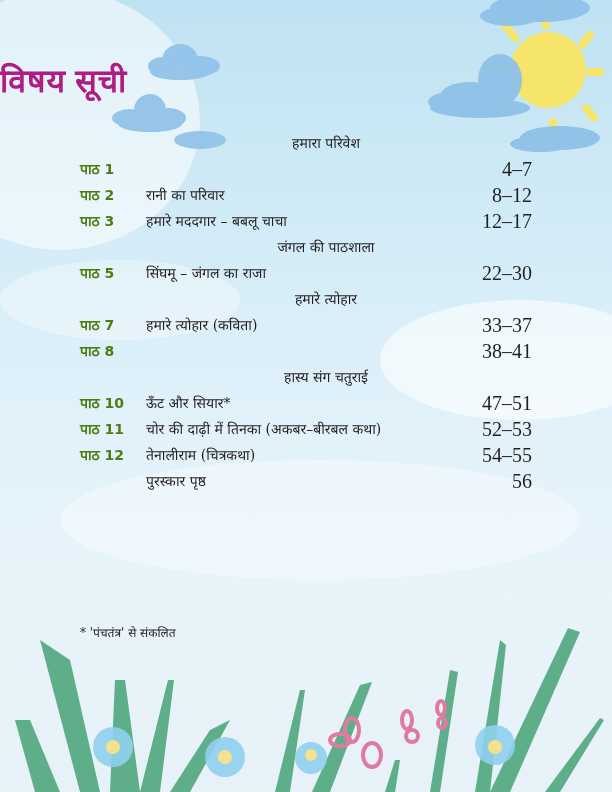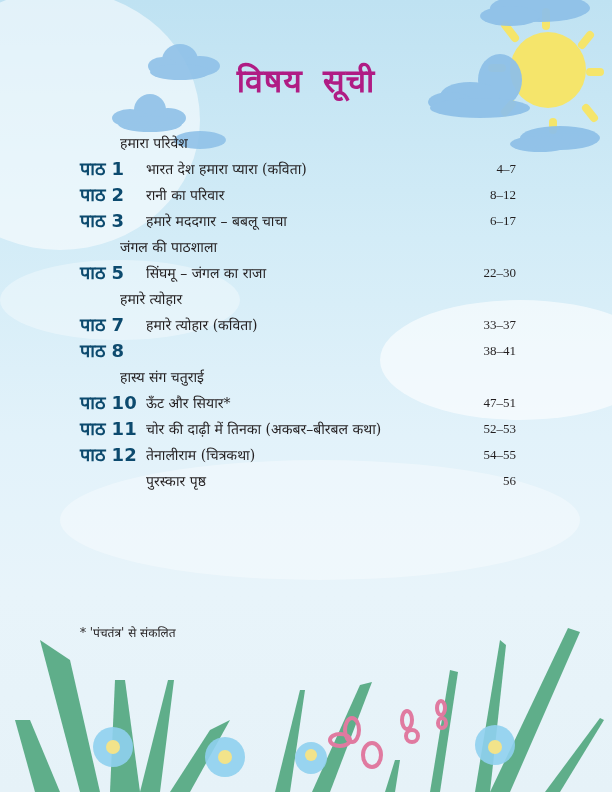--- a/index.html
+++ b/index.html
@@ -4,35 +4,35 @@
   <style>
     html, body { margin: 0; padding: 0; }
     body {
       width: 612px; height: 792px; position: relative; overflow: hidden;
       background: linear-gradient(180deg, #bfe2f2 0%, #d3ecf7 30%, #e2f2fa 55%, #e8f4fa 75%, #e6f2f8 100%);
       font-family: "DejaVu Serif", "Liberation Serif", serif;
       color: #231f20;
     }
     .bg-layer { position: absolute; left: 0; top: 0; width: 612px; height: 792px; pointer-events: none; }
     .title {
-      position: absolute; left: 0; top: 58px; width: 612px; text-align: center;
-      font-family: Liberation Mono, monospace; font-weight: bold; font-size: 32px; color: #b01c84;
+      position: absolute; left: 0; top: 58px; width: 612px; 
+      font-family: Liberation Serif, serif; font-weight: bold; font-size: 32px; color: #b01c84;
       letter-spacing: 1px;
     }
     .toc { position: absolute; left: 80px; top: 130px; width: 452px; }
     .section-heading {
-      text-align: left; font-size: 14px; height: 26px; line-height: 26px; padding-left: 40px;
+      text-align: center; font-size: 14px; height: 26px; line-height: 26px; padding-left: 40px;
     }
     .row { position: relative; height: 26px; line-height: 26px; font-size: 14px; }
     .lesson-label {
       position: absolute; left: 0; top: 0; width: 64px;
-      font-family: "DejaVu Sans", sans-serif; font-weight: bold; color: #0c4a6e; font-size: 18px;
+      font-family: "DejaVu Sans", sans-serif; font-weight: bold; color: #4d7c0f; font-size: 14px;
     }
     .lesson-title { position: absolute; left: 66px; top: 0; }
-    .pages { position: absolute; right: 16px; top: 0; font-family: "Liberation Serif", serif; font-size: 13px; }
+    .pages { position: absolute; right: 0; top: 0; font-family: "Liberation Serif", serif; font-size: 20px; }
     .footnote { position: absolute; left: 80px; top: 624px; font-size: 12px; }
   </style>
 </head>
 <body>
 
 <svg class="bg-layer" viewBox="0 0 612 792" xmlns="http://www.w3.org/2000/svg">
 
   <ellipse cx="60" cy="120" rx="140" ry="130" fill="#ffffff" opacity="0.55"></ellipse>
   <ellipse cx="520" cy="360" rx="140" ry="60" fill="#ffffff" opacity="0.6"></ellipse>
   <ellipse cx="320" cy="520" rx="260" ry="60" fill="#ffffff" opacity="0.35"></ellipse>
@@ -116,32 +116,31 @@
   </g>
 </svg>
 
 <div class="title">विषय सूची</div>
 
 <div class="toc">
 
   <div class="section-heading">हमारा परिवेश</div>
   <div class="row">
     <span class="lesson-label">पाठ 1</span>
-    <span class="lesson-title">भारत देश हमारा प्यारा (कविता)</span>
     <span class="pages">4–7</span>
   </div>
   <div class="row">
     <span class="lesson-label">पाठ 2</span>
     <span class="lesson-title">रानी का परिवार</span>
     <span class="pages">8–12</span>
   </div>
   <div class="row">
     <span class="lesson-label">पाठ 3</span>
     <span class="lesson-title">हमारे मददगार – बबलू चाचा</span>
-    <span class="pages">6–17</span>
+    <span class="pages">12–17</span>
   </div>
 
   <div class="section-heading">जंगल की पाठशाला</div>
   <div class="row">
     <span class="lesson-label">पाठ 5</span>
     <span class="lesson-title">सिंघमू – जंगल का राजा</span>
     <span class="pages">22–30</span>
   </div>
 
   <div class="section-heading">हमारे त्योहार</div>

